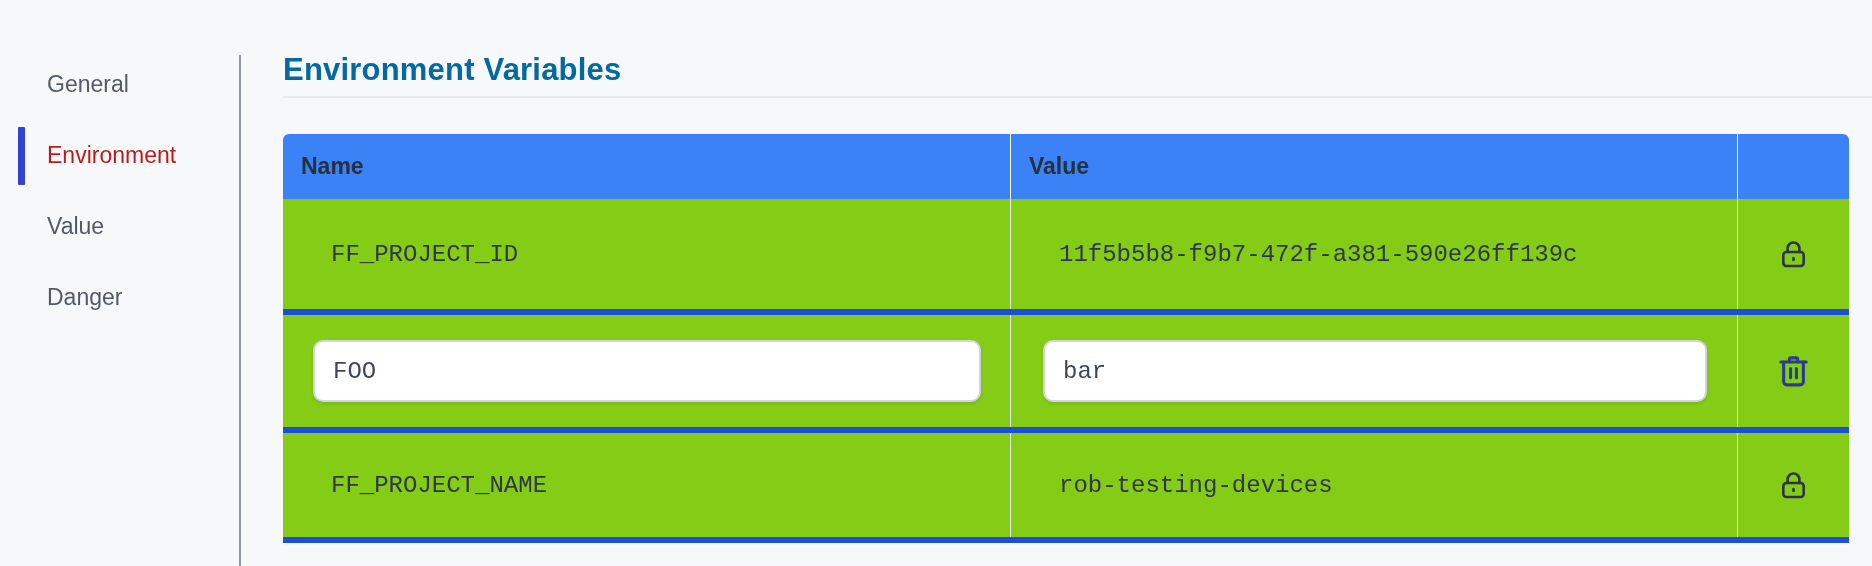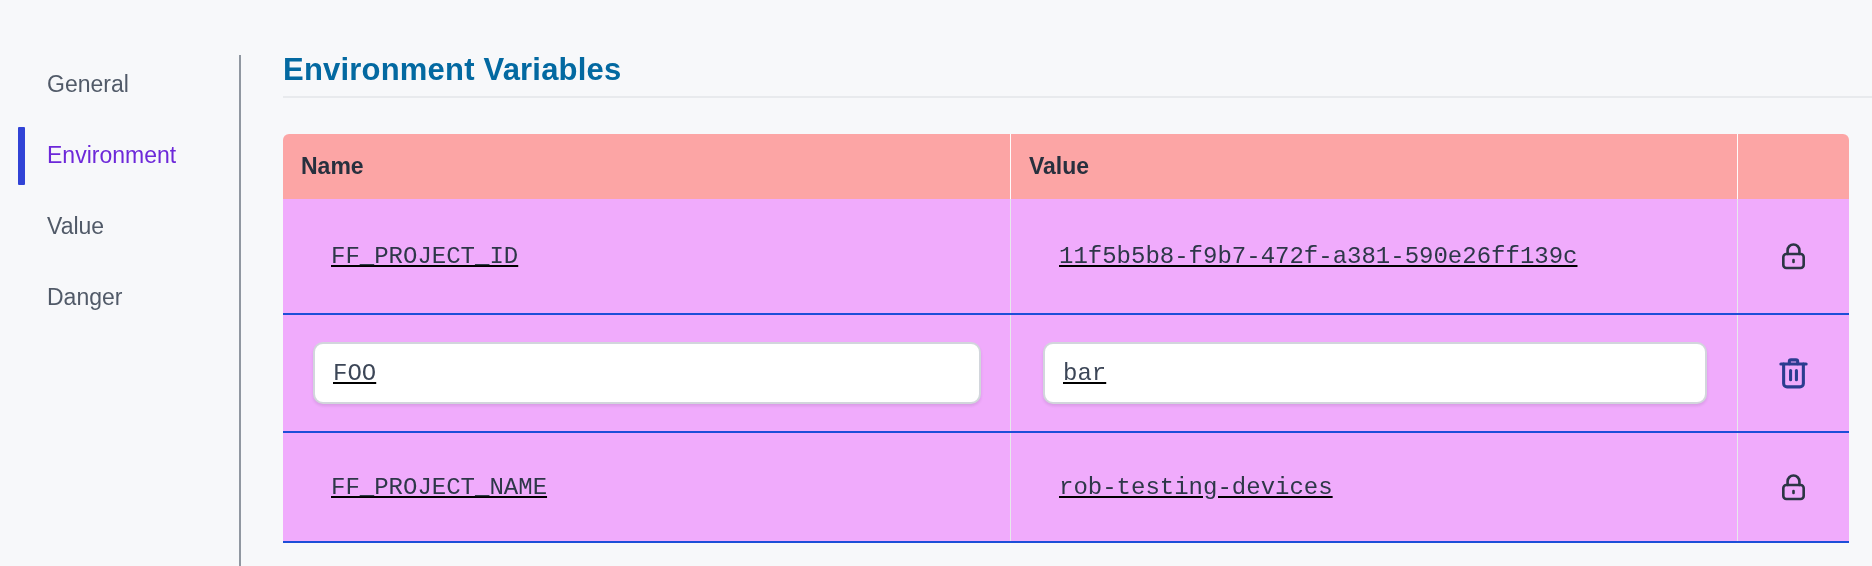--- a/index.html
+++ b/index.html
@@ -9,21 +9,21 @@
     font-family:"Liberation Sans", sans-serif;
     -webkit-font-smoothing:antialiased;
   }
   
   .sidebar{position:absolute;left:0;top:49px;width:239px;text-align:right;}
   .nav-item{
     position:relative;height:71px;display:flex;align-items:center;
     padding-left:47px;font-size:23px;color:#515a68;cursor:pointer;
     box-sizing:border-box;
   }
-  .nav-item.active{color:#6d28d9;}
+  .nav-item.active{color:#b91c1c;}
   .nav-item.active .active-bar{
     position:absolute;left:18px;top:7px;bottom:6px;width:7px;
     background:#3143d6;border-radius:1px;
   }
   .v-divider{
     position:absolute;left:239px;top:55px;bottom:0;width:2px;
     background:#9097a1;
   }
   
   .main{position:absolute;left:283px;top:0;right:0;bottom:0;}
@@ -33,31 +33,30 @@
   }
   .title-rule{
     position:absolute;top:96px;left:0;right:0;height:2px;background:#e8eaed;
   }
   
   .env-table{
     position:absolute;left:0;top:134px;width:1566px;
     border-radius:6px 6px 0 0;
   }
   .t-head{
-    display:flex;height:65px;background:#fca5a5;
+    display:flex;height:65px;background:#3b82f6;
     border-radius:6px 6px 0 0;overflow:hidden;
   }
   .t-head .cell{
     display:flex;align-items:center;box-sizing:border-box;
     font-size:23px;font-weight:700;color:#27303e;padding-left:18px;
   }
   .t-row{
-    display:flex;background:#f0abfc;border-bottom:2px solid #1d4ed8;
+    display:flex;background:#84cc16;border-bottom:6px solid #1d4ed8;
     box-sizing:border-box;
-    text-decoration:underline;
   }
   .t-row.r1{height:116px;}
   .t-row.r2{height:110px;}
   .t-row.r3{height:118px;}
   .cell{box-sizing:border-box;}
   .col-name{width:727px;}
   .col-value{width:727px;}
   .col-action{width:112px;display:flex;align-items:center;justify-content:center;}
   .t-head .col-value,.t-head .col-action{border-left:1px solid rgba(255,255,255,.95);}
   .t-row .col-value,.t-row .col-action{border-left:1px solid #e6e8eb;}

